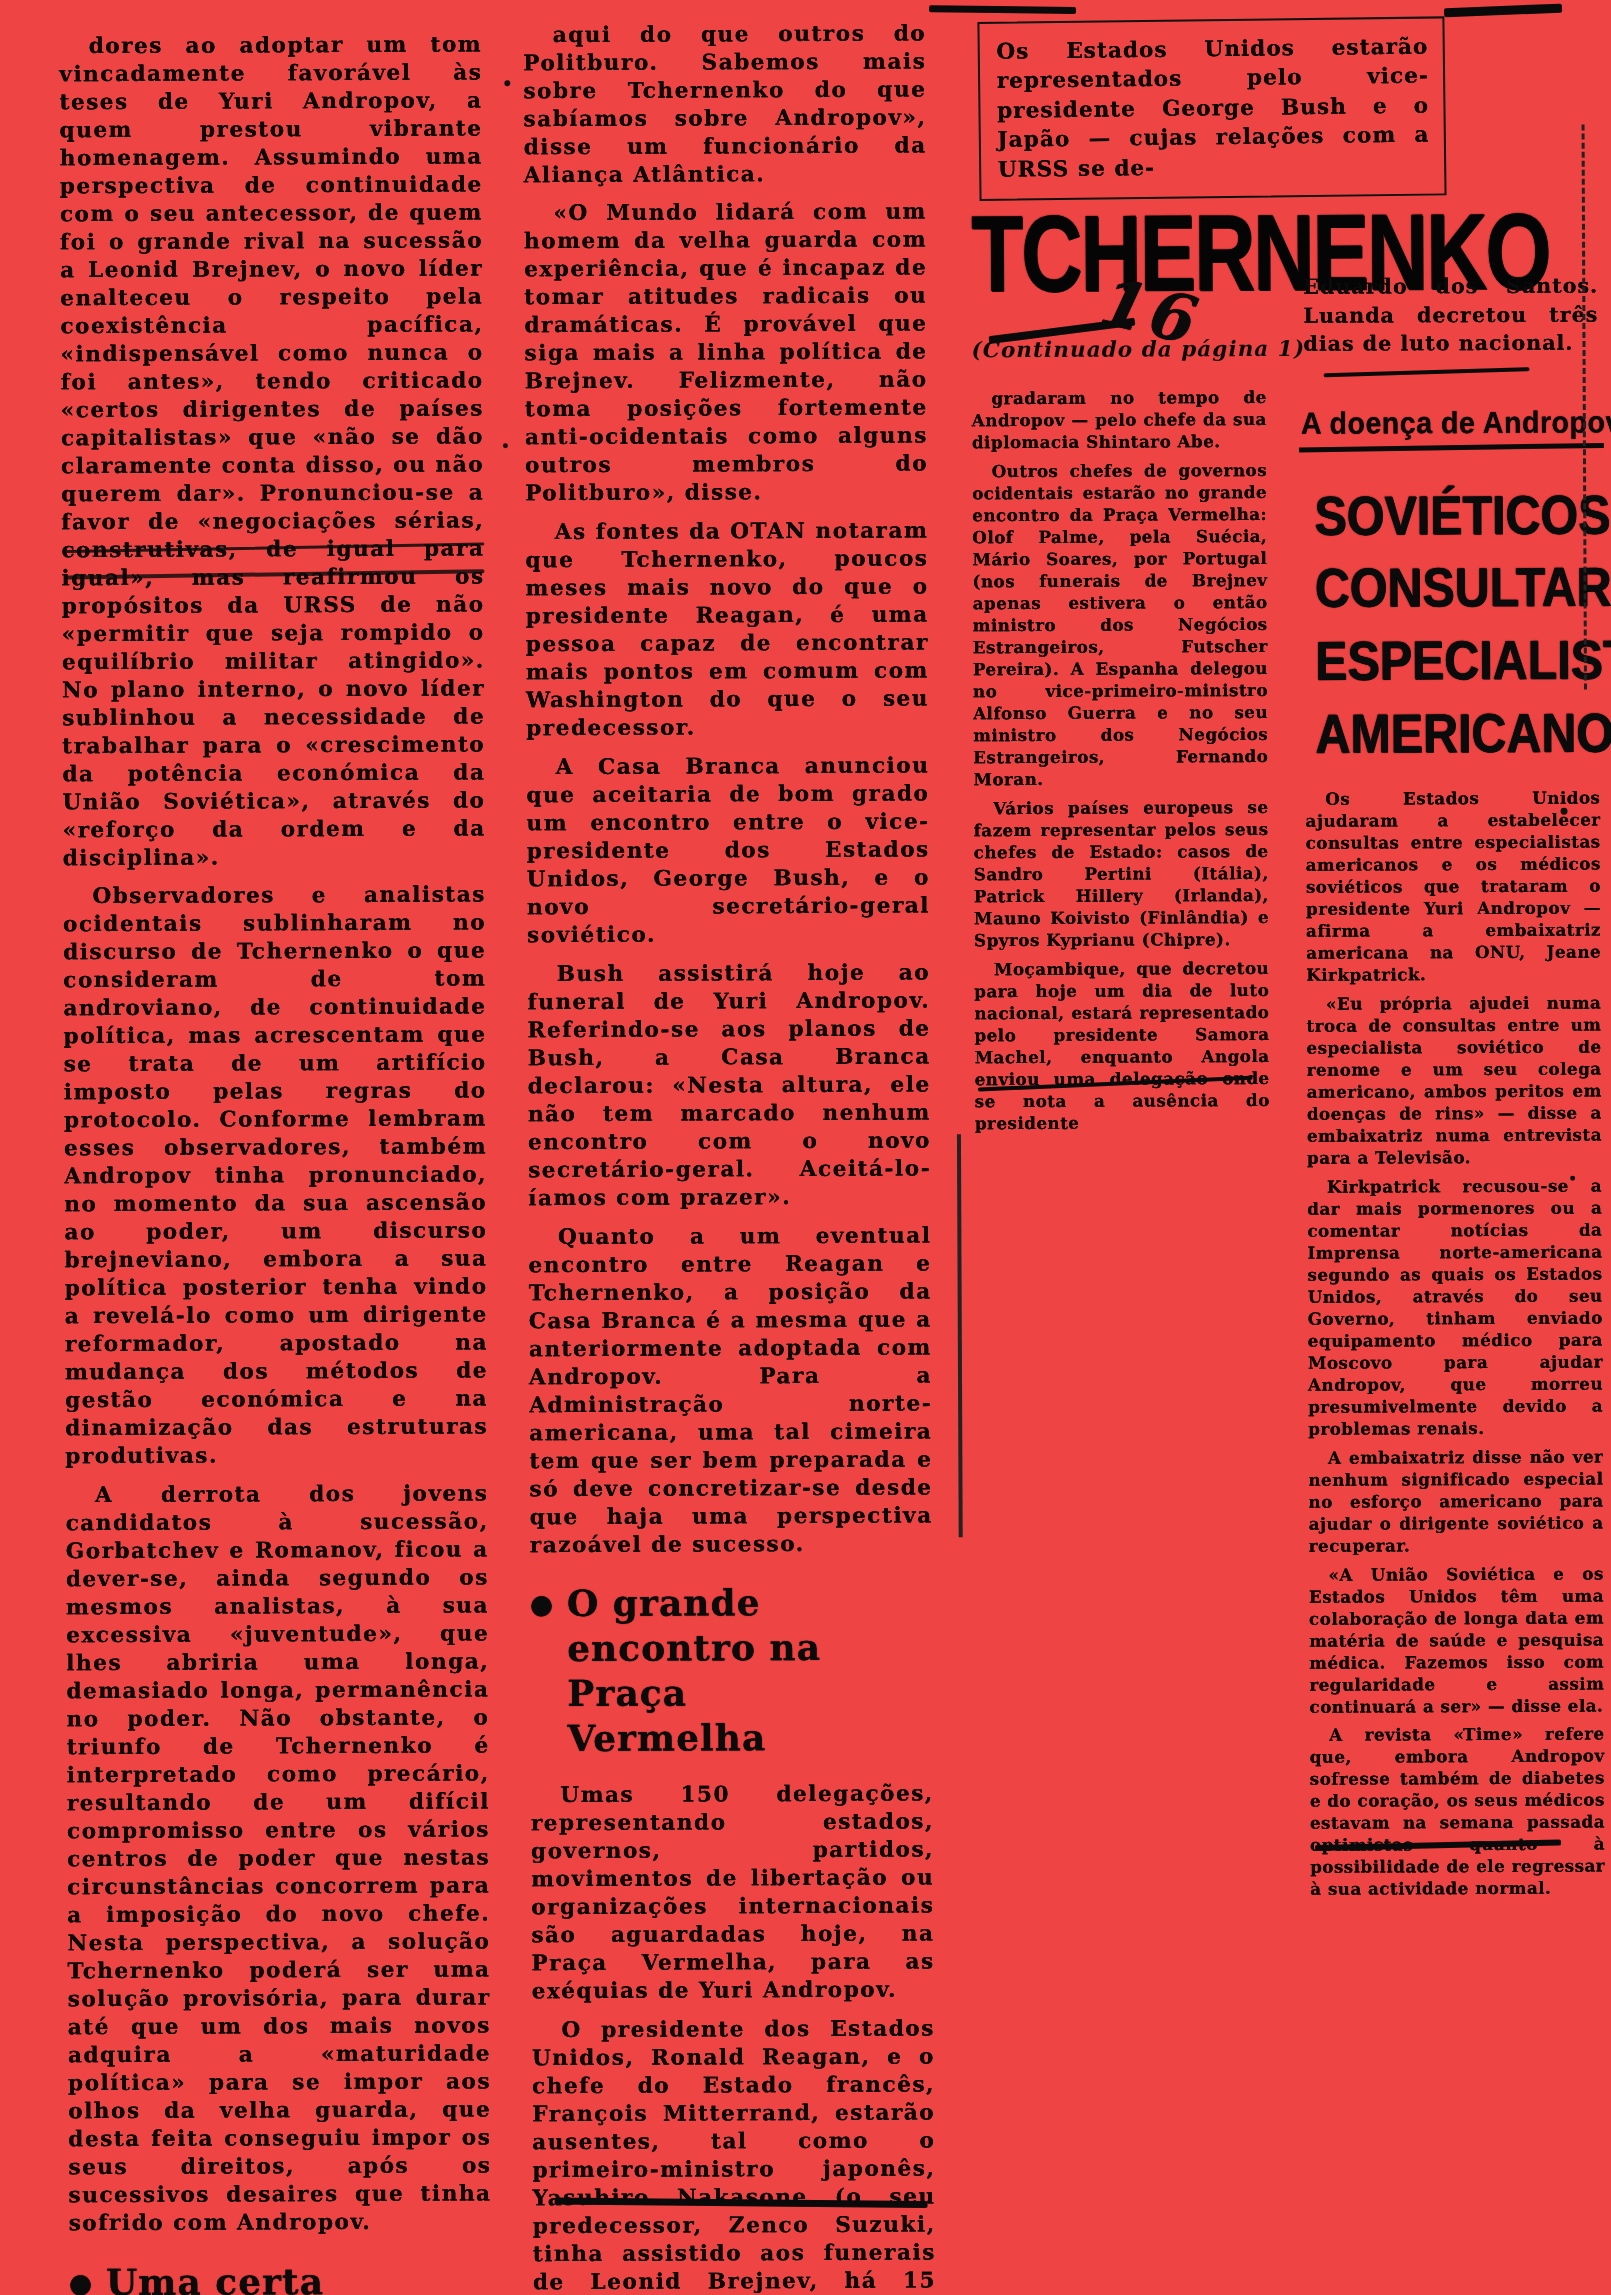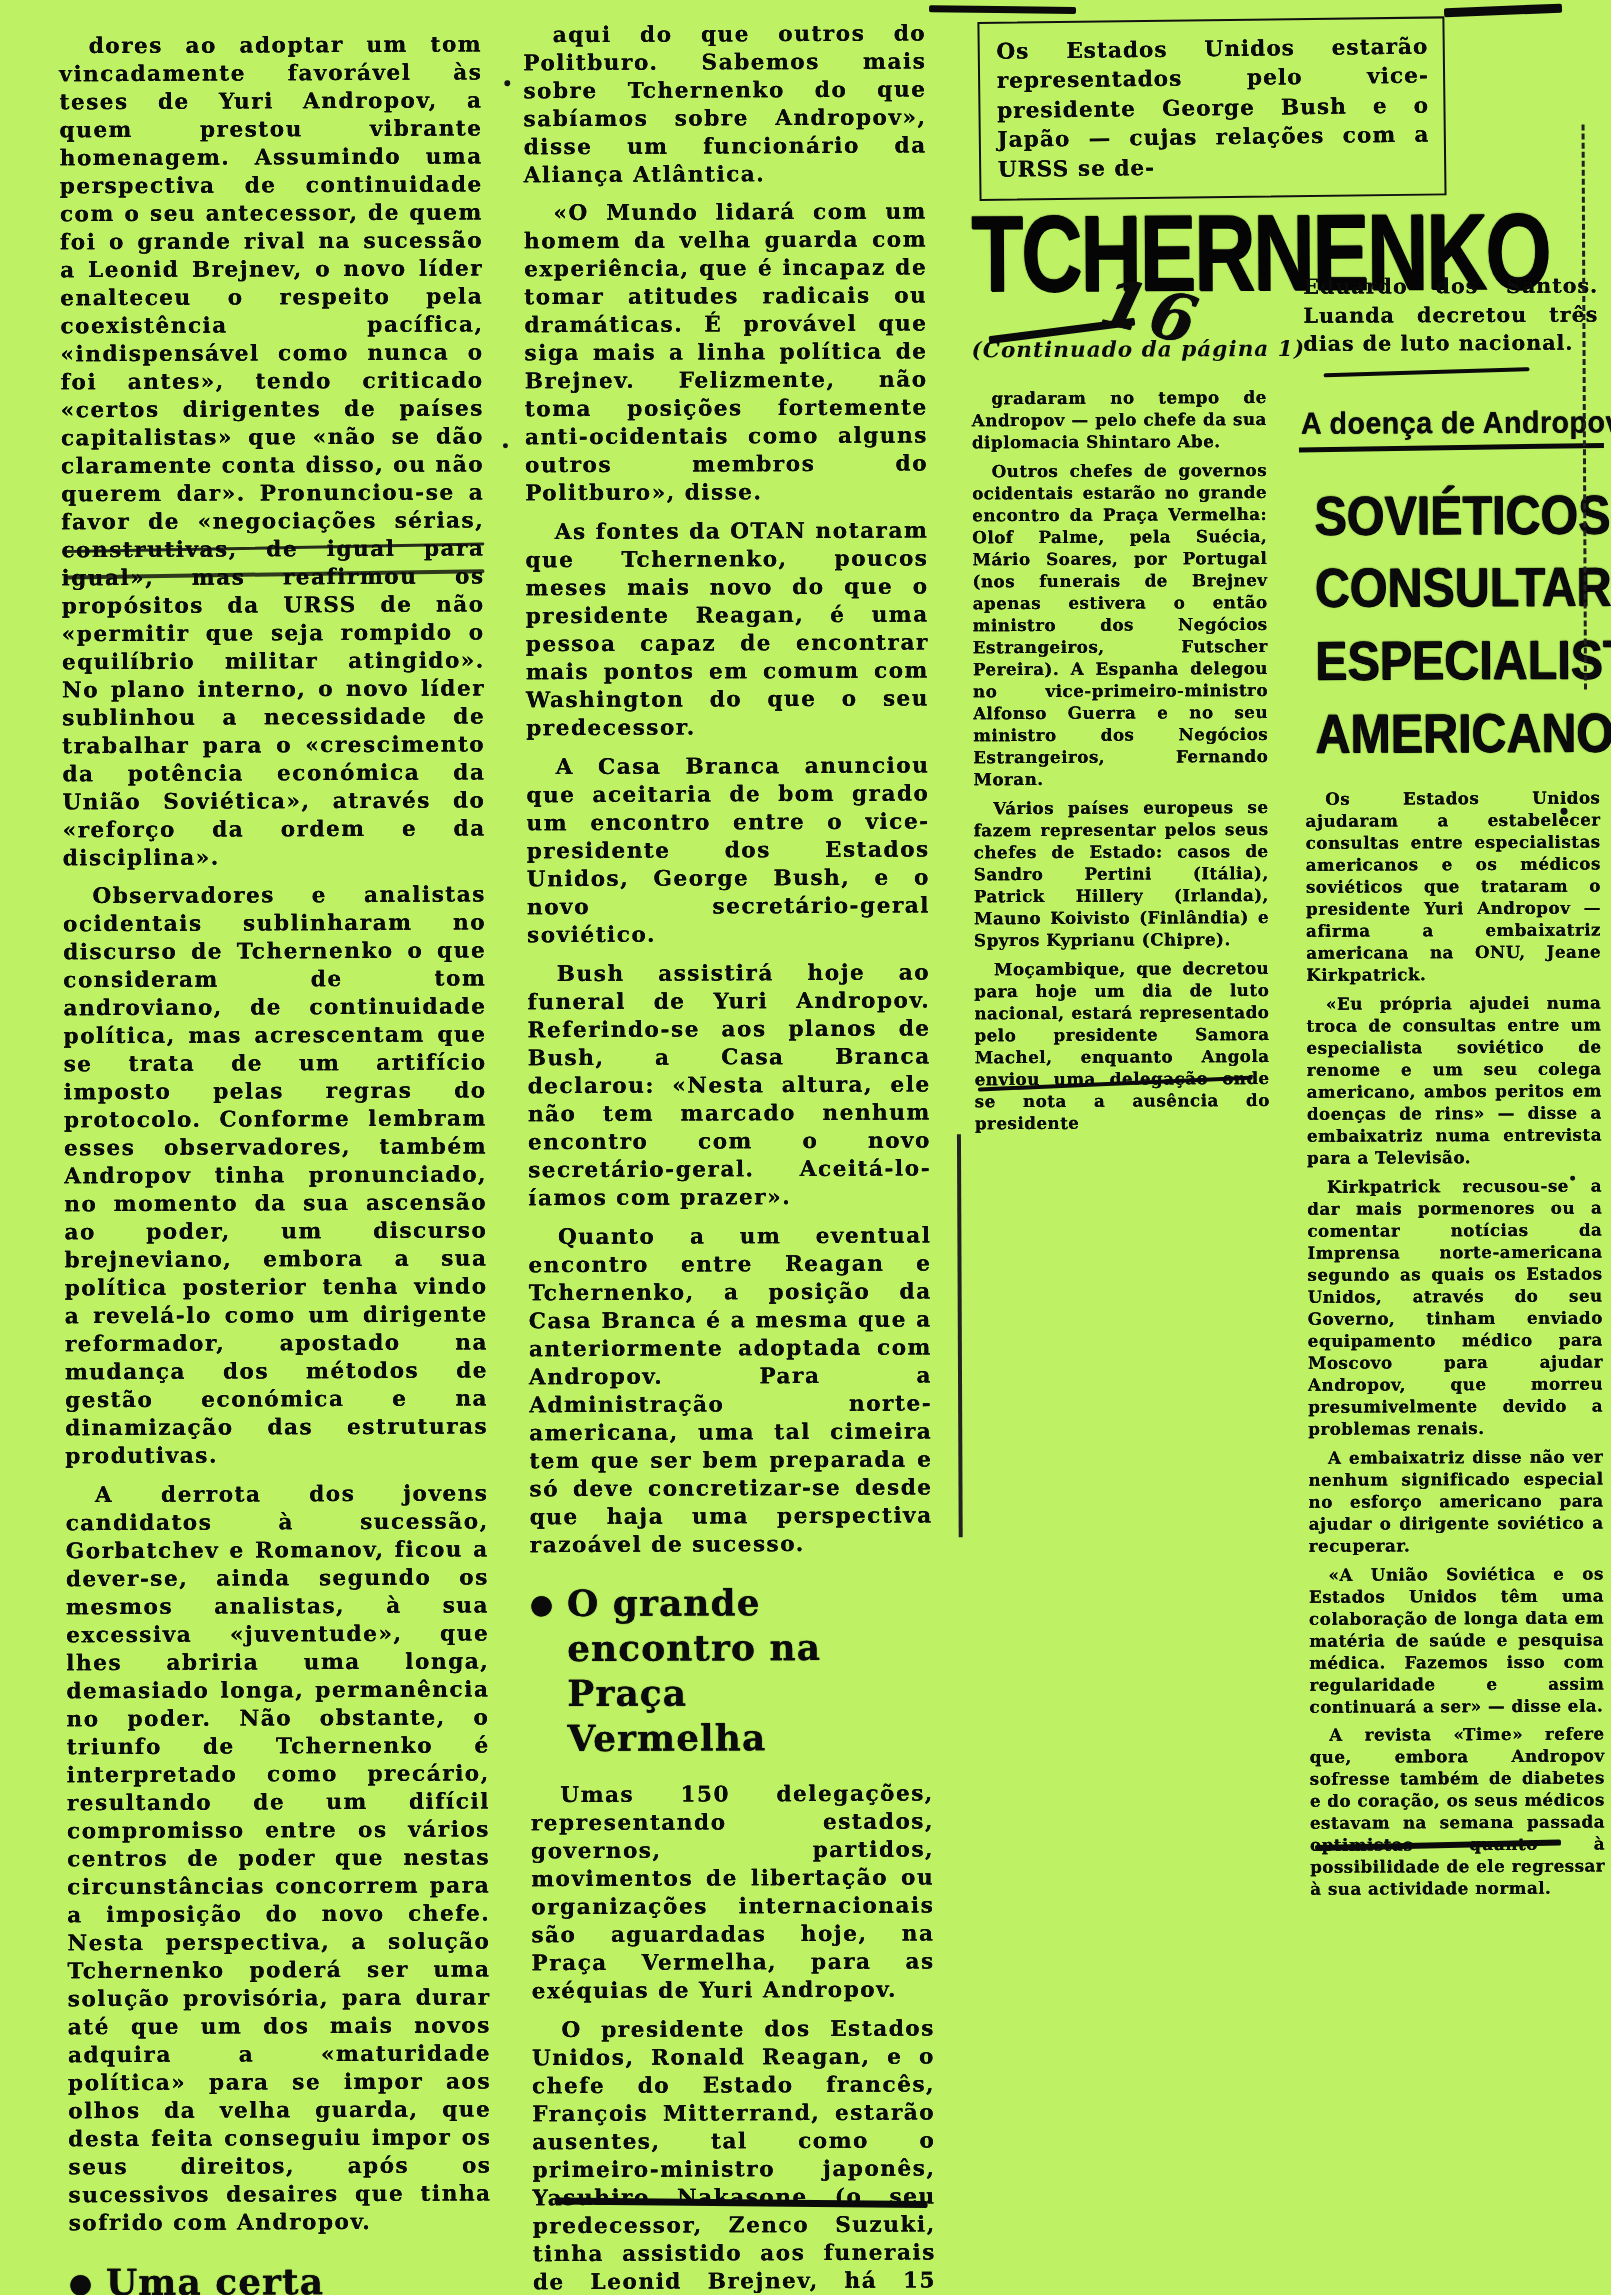--- a/index.html
+++ b/index.html
@@ -1,17 +1,17 @@
 <!DOCTYPE html>
 <html style="font-size:7.9px"><head>
 <meta charset="utf-8">
 <style>
   html,body{margin:0;padding:0;background:#ffffff;}
   #canvas{
-    position:relative;width:1612px;height:2295px;background:#bef264;
+    position:relative;width:1612px;height:2295px;background:#ef4444;
     font-family:"DejaVu Serif", serif;color:#0b0b0b;overflow:hidden;
   }
   .sheet{position:absolute;inset:0;transform:rotate(-0.25deg);}
   .col{position:absolute;text-align:justify;}
   .body-lg{font-size:21.6px;line-height:28px;letter-spacing:1.5px;font-weight:700;
     text-shadow:0 0 0.5px #000;}
   .body-sm{font-size:16.7px;line-height:22px;letter-spacing:0.5px;font-weight:700;
     text-shadow:0 0 0.5px #000;}
   .col p{margin:0 0 10.8px 0;text-indent:29.5px;}
   .col.small p{text-indent:19.7px;margin-bottom:6.9px;}

